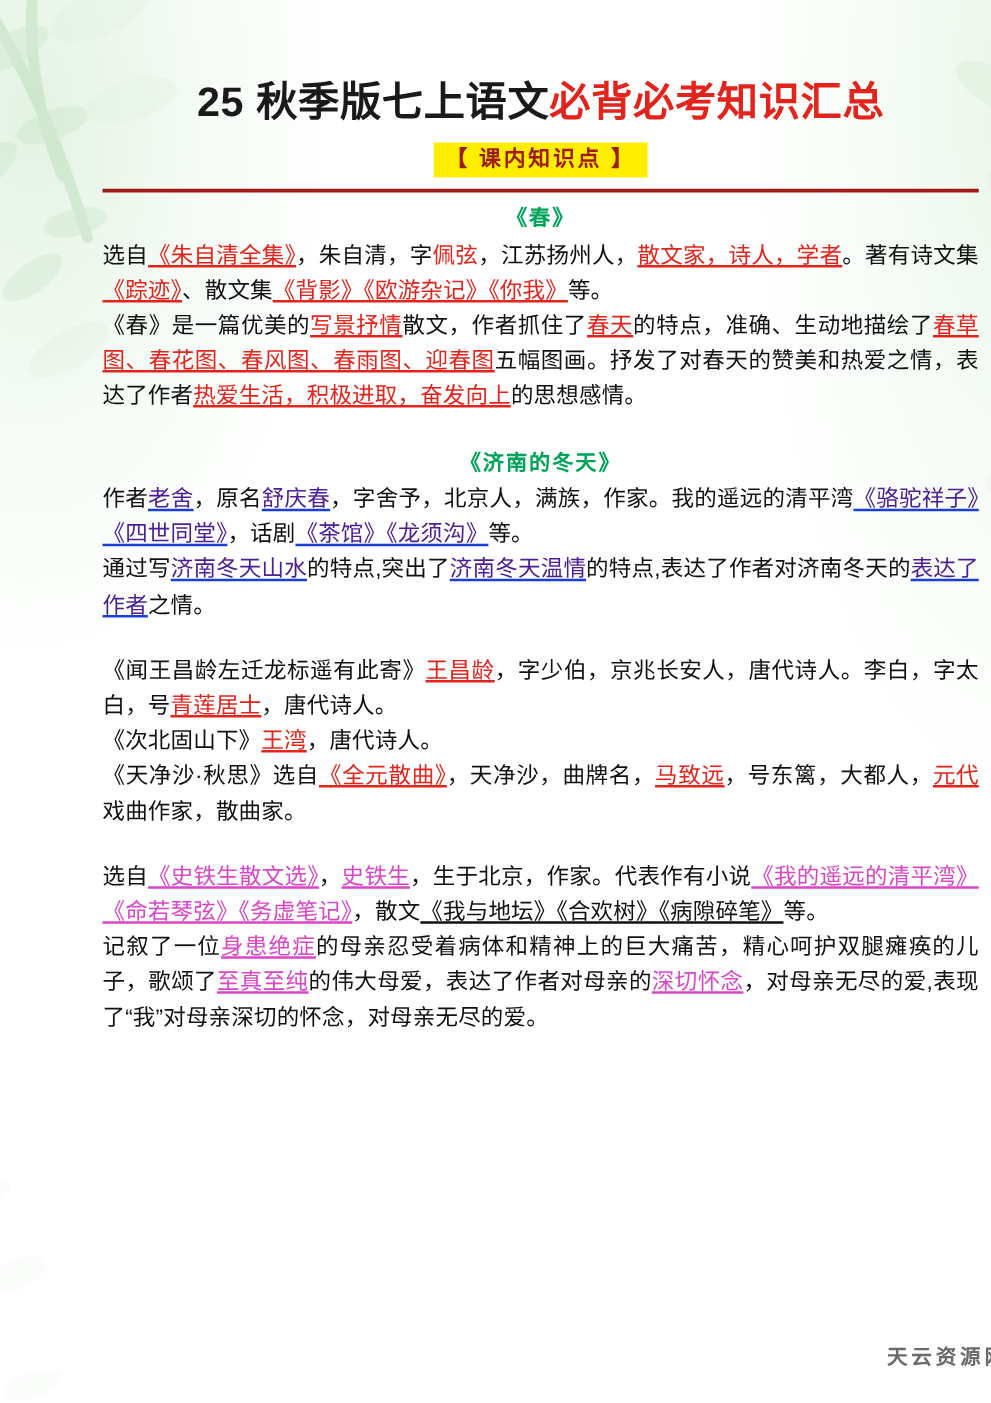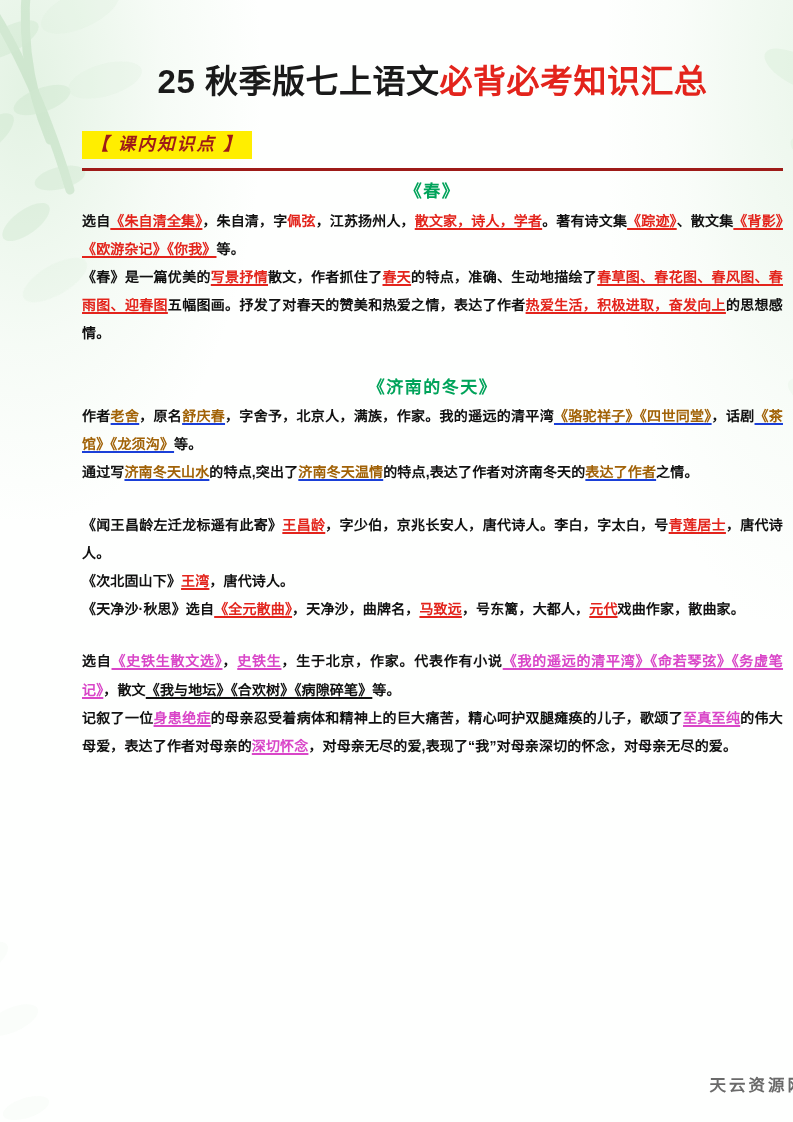--- a/index.html
+++ b/index.html
@@ -95,22 +95,22 @@
     font-size: 33px;
     line-height: 1.24;
     font-weight: 700;
     letter-spacing: .5px;
     white-space: nowrap;
   }
   .doc-title .t-dark { color: #1a1a1a; }
   .doc-title .t-red  { color: #e3241c; }
 
   .subtitle-wrap {
-    margin-top: 28px;
-    font-style: italic;
+    text-align: center;
+    margin-top: 11px;
   }
   .subtitle {
     display: inline-block;
     background: #ffee00;
     color: #9e1b18;
     font-size: 17.5px;
     font-weight: 700;
     letter-spacing: 2.2px;
     padding: 2px 9px 3px;
     line-height: 1.32;
@@ -131,42 +131,42 @@
     font-size: 17px;
     font-weight: 700;
     letter-spacing: 1.5px;
     margin: 0;
     padding: 3px 0 2px;
     line-height: 1.5;
   }
   .section.gap { padding-top: 24px; }
 
   .body-text {
-    font-size: 14px;
+    font-size: 18px;
     line-height: 28.2px;
     color: #111111;
-    font-weight: 700;
+    font-weight: 400;
     letter-spacing: .15px;
     text-align: justify;
     text-justify: inter-character;
     margin: 0;
     word-break: break-all;
   }
 
   
   .hl-red {
     color: #e3241c;
     text-decoration: underline;
     text-decoration-color: #e3241c;
     text-underline-offset: 2px;
     text-decoration-thickness: 1.6px;
   }
   .hl-red-plain { color: #e3241c; }
   .hl-blue {
-    color: #a16207;
+    color: #4c1d95;
     text-decoration: underline;
     text-decoration-color: #1a3fd8;
     text-underline-offset: 2px;
     text-decoration-thickness: 1.6px;
   }
   .hl-magenta {
     color: #d946c8;
     text-decoration: underline;
     text-decoration-color: #d946c8;
     text-underline-offset: 2px;

